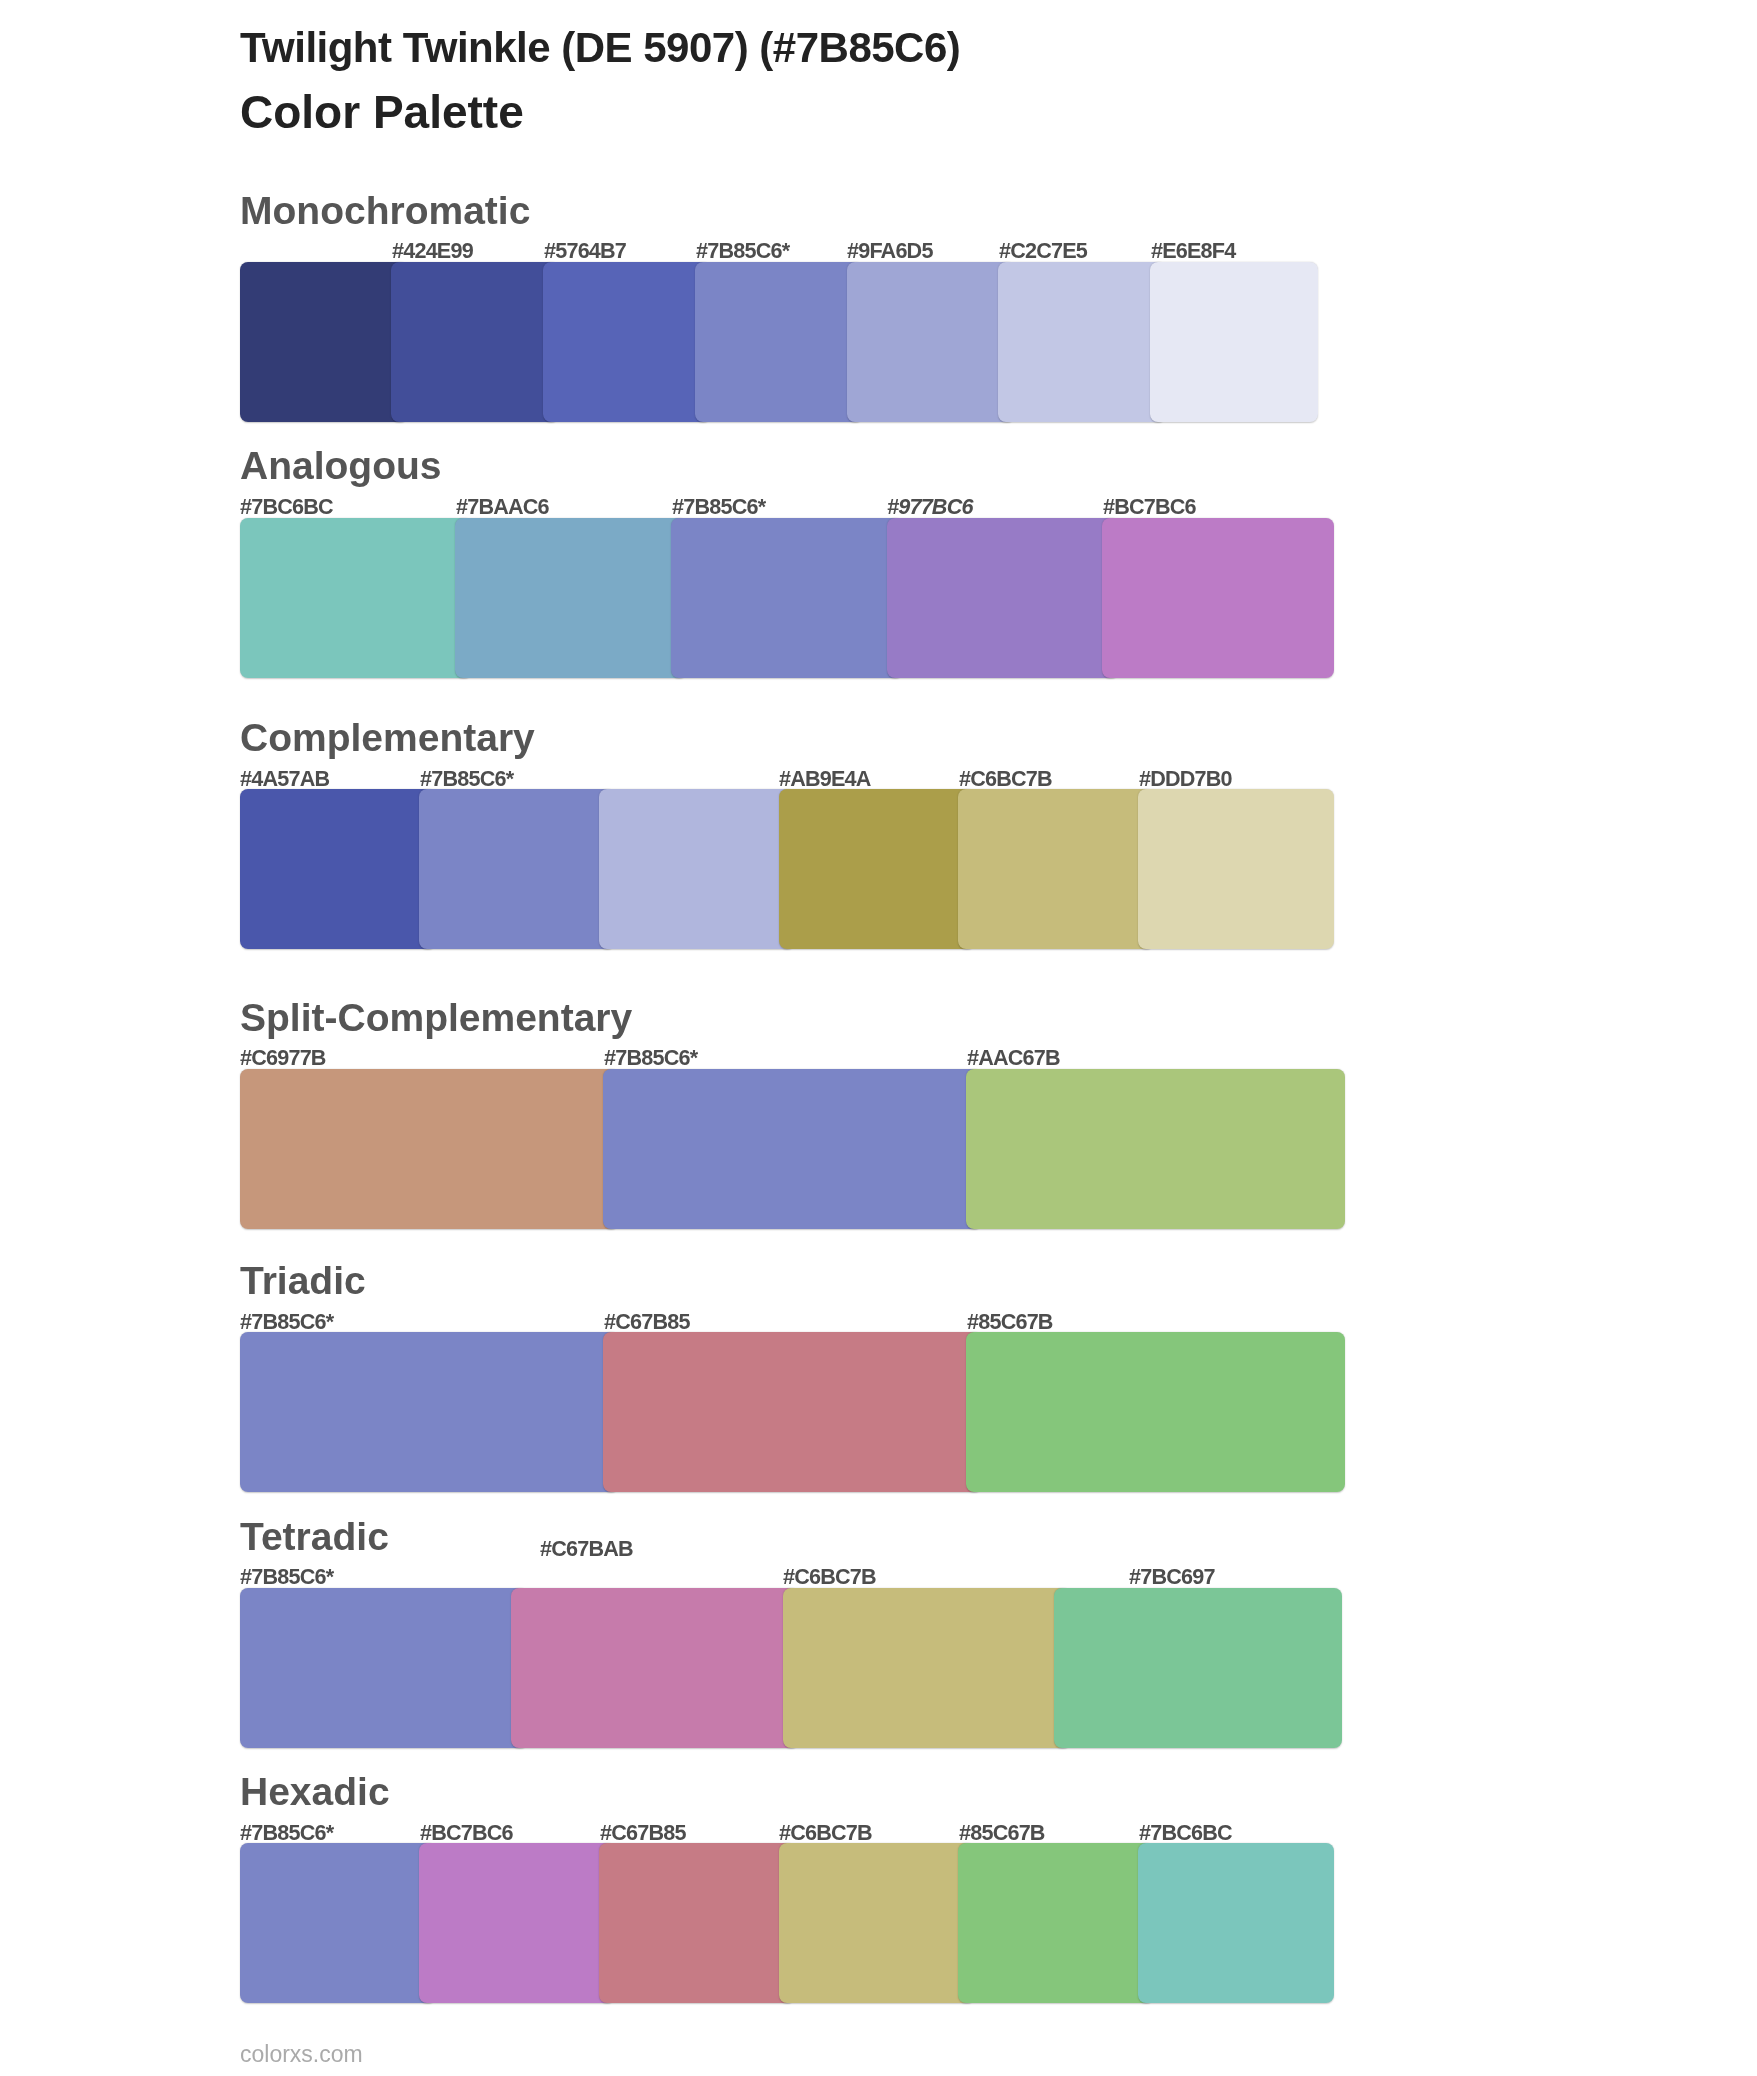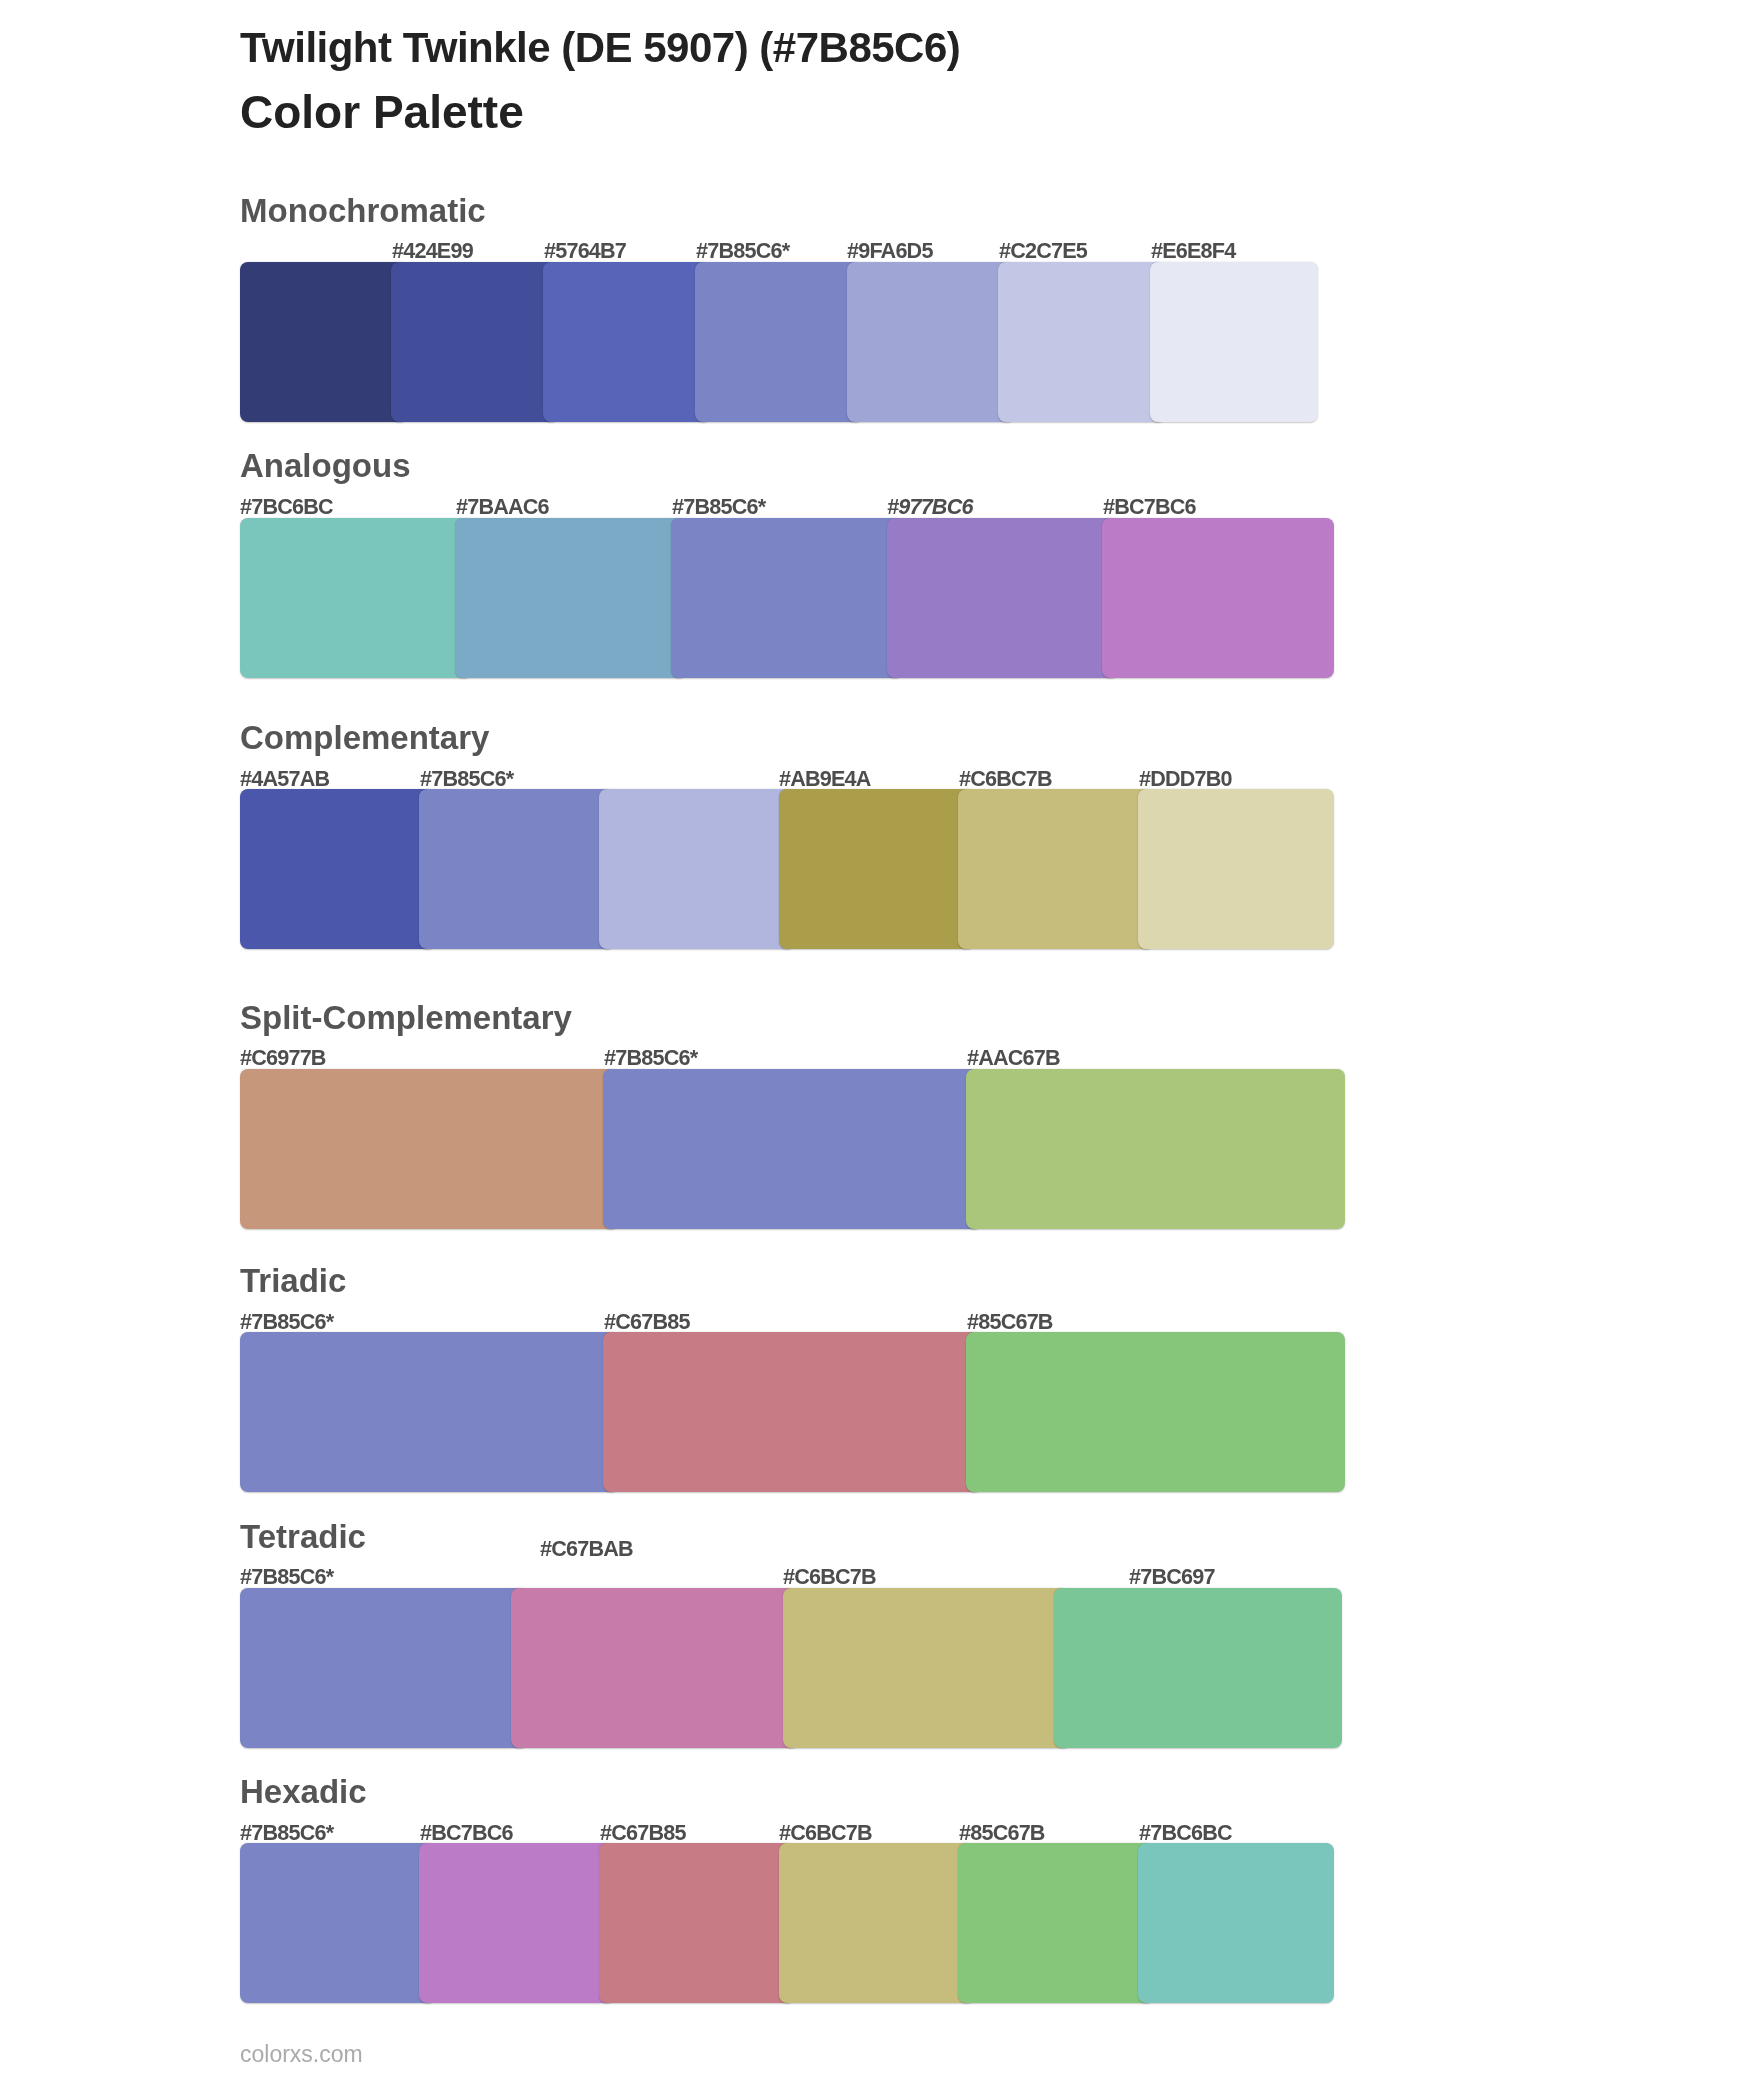--- a/index.html
+++ b/index.html
@@ -7,21 +7,21 @@
   .title,.subtitle,.sec-head,.hexlabel,.footer{-webkit-font-smoothing:antialiased;
        will-change:transform;transform:translateZ(0);}
   body{width:1757px;height:2077px;
        font-family:"Liberation Sans","DejaVu Sans",sans-serif;
        -webkit-font-smoothing:antialiased;}
   #page{position:relative;width:1757px;height:2077px;overflow:hidden;background:#ffffff;}
   .title{position:absolute;left:240px;font-size:42px;font-weight:700;color:#222222;
          line-height:51px;letter-spacing:-0.5px;white-space:nowrap;}
   .subtitle{position:absolute;left:240px;font-size:46px;font-weight:700;color:#222222;
             line-height:46px;white-space:nowrap;}
-  .sec-head{position:absolute;left:240px;font-size:33px;font-weight:700;color:#555555;
+  .sec-head{position:absolute;left:240px;font-size:39px;font-weight:700;color:#555555;
             line-height:39px;white-space:nowrap;}
   .hexlabel{position:absolute;font-size:21.6px;font-weight:700;color:#4d4d4d;
             line-height:21.6px;letter-spacing:-0.8px;white-space:nowrap;}
   .swatch{position:absolute;height:160px;border-radius:8px;
           box-shadow:0 0.8px 1.6px rgba(0,0,0,0.22);}
   .footer{position:absolute;left:240px;font-size:23px;font-weight:400;color:#aaaaaa;
           line-height:23px;white-space:nowrap;}
 </style>
 </head>
 <body>

